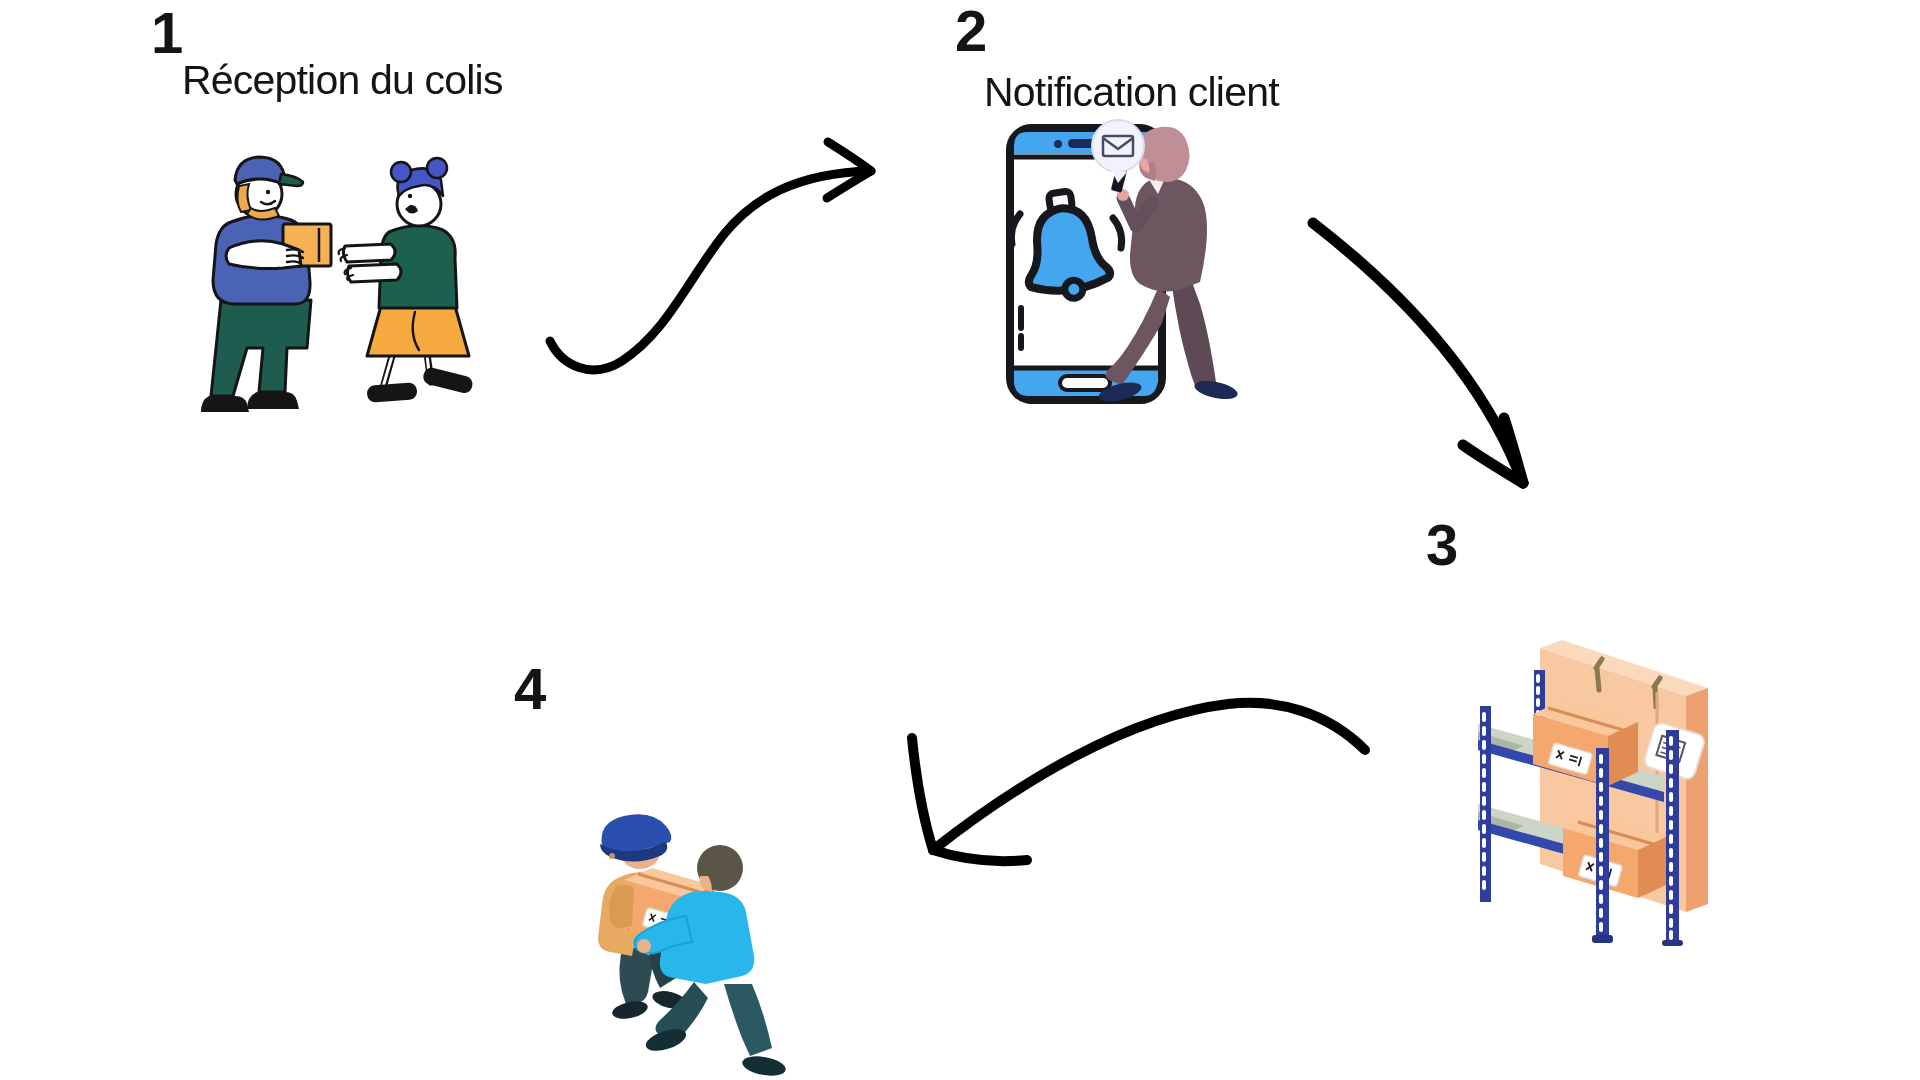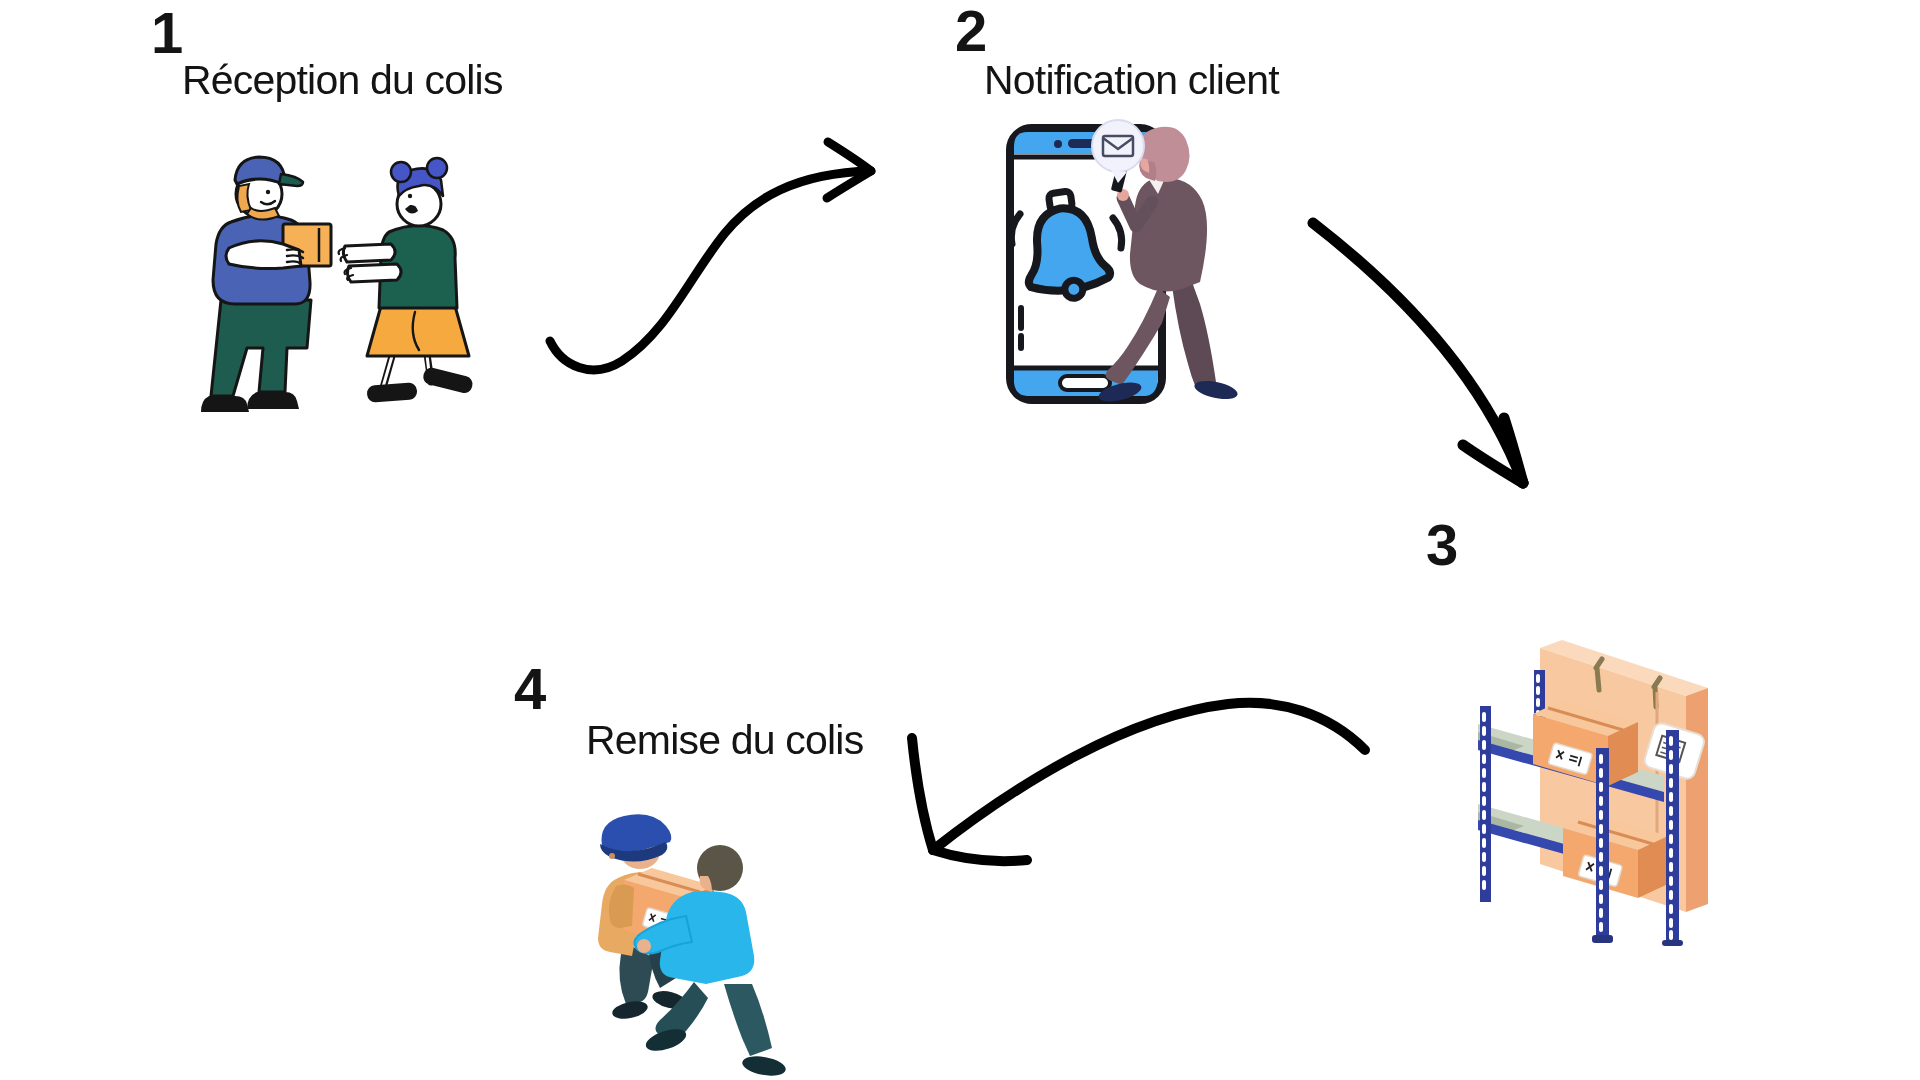--- a/index.html
+++ b/index.html
@@ -58,21 +58,21 @@
 
     <circle cx="224" cy="52" r="22" fill="#ffffff" stroke="#151515" stroke-width="3"></circle>
     <circle cx="215" cy="44" r="2.2" fill="#151515"></circle>
     <path d="M210 57 q6 8 13 2 q-2 -7 -8 -6 z" fill="#151515"></path>
     <path d="M204 44 Q198 24 216 18 Q238 12 246 28 L248 44 Q238 30 224 34 Q210 36 204 44 Z" fill="#4656c6" stroke="#151515" stroke-width="2.5" stroke-linejoin="round"></path>
     <circle cx="206" cy="20" r="10" fill="#4656c6" stroke="#151515" stroke-width="2.5"></circle>
     <circle cx="242" cy="16" r="10" fill="#4656c6" stroke="#151515" stroke-width="2.5"></circle>
   </svg>
 
   <div class="step-number" style="left:955px;top:2px;">2</div>
-  <div class="step-label" style="left:984px;top:60px;">Notification client</div>
+  <div class="step-label" style="left:984px;top:72px;">Notification client</div>
 
   <svg class="illu" style="left:1000px;top:118px;" width="250" height="300" viewBox="0 0 250 300">
 
     <rect x="10" y="10" width="152" height="272" rx="22" fill="#ffffff" stroke="#16181d" stroke-width="8"></rect>
     <path d="M14 36 L14 28 Q14 14 28 14 L144 14 Q158 14 158 28 L158 36 Z" fill="#43a6ee"></path>
     <line x1="14" y1="39" x2="158" y2="39" stroke="#16181d" stroke-width="5"></line>
     <circle cx="58" cy="26" r="4" fill="#1d2a55"></circle>
     <rect x="68" y="21" width="30" height="9" rx="4.5" fill="#1d2a55"></rect>
     <circle cx="108" cy="26" r="4" fill="#1d2a55"></circle>
     <path d="M14 252 L158 252 L158 258 Q158 278 144 278 L28 278 Q14 278 14 262 Z" fill="#43a6ee"></path>
@@ -157,21 +157,20 @@
     <path d="M6 78 v6 M6 92 v6 M6 106 v6 M6 120 v6 M6 134 v6 M6 148 v6 M6 162 v6 M6 176 v6 M6 190 v6 M6 204 v6 M6 218 v6 M6 232 v6 M6 246 v6" stroke="#ffffff" stroke-width="4" stroke-linecap="round"></path>
     <rect x="118" y="112" width="13" height="190" fill="#2e3d9b"></rect>
     <path d="M123 120 v6 M123 134 v6 M123 148 v6 M123 162 v6 M123 176 v6 M123 190 v6 M123 204 v6 M123 218 v6 M123 232 v6 M123 246 v6 M123 260 v6 M123 274 v6 M123 288 v6" stroke="#ffffff" stroke-width="4" stroke-linecap="round"></path>
     <rect x="188" y="94" width="13" height="216" fill="#2e3d9b"></rect>
     <path d="M193 102 v6 M193 116 v6 M193 130 v6 M193 144 v6 M193 158 v6 M193 172 v6 M193 186 v6 M193 200 v6 M193 214 v6 M193 228 v6 M193 242 v6 M193 256 v6 M193 270 v6 M193 284 v6 M193 296 v6" stroke="#ffffff" stroke-width="4" stroke-linecap="round"></path>
     <rect x="114" y="299" width="21" height="8" rx="3" fill="#27357f"></rect>
     <rect x="184" y="304" width="21" height="6" rx="3" fill="#27357f"></rect>
   </svg>
 
   <div class="step-number" style="left:514px;top:660px;">4</div>
-  <div class="step-label" style="left:586px;top:720px;">Remise du colis</div>
 
   <svg class="illu" style="left:588px;top:794px;" width="290" height="290" viewBox="0 0 290 290">
 
     <path d="M36 148 q-8 26 -2 50 l4 12 l14 -2 q6 -2 8 -10 l6 -34 z" fill="#2e4a52"></path>
     <path d="M60 152 l28 -6 q4 20 0 38 l-16 10 q-10 -18 -12 -42 z" fill="#26404a"></path>
     <ellipse cx="42" cy="216" rx="18" ry="8" fill="#16262e" transform="rotate(-12 42 216)"></ellipse>
     <ellipse cx="82" cy="206" rx="18" ry="8" fill="#16262e" transform="rotate(14 82 206)"></ellipse>
 
     <path d="M30 84 q-14 6 -16 26 l-4 34 q0 12 12 14 l22 4 l4 -20 q24 2 46 -6 l2 -36 q-2 -16 -18 -20 q-28 -6 -48 4 z" fill="#e8a963"></path>
     <path d="M26 118 q20 10 42 6" stroke="#d99a52" stroke-width="4" fill="none" stroke-linecap="round"></path>

